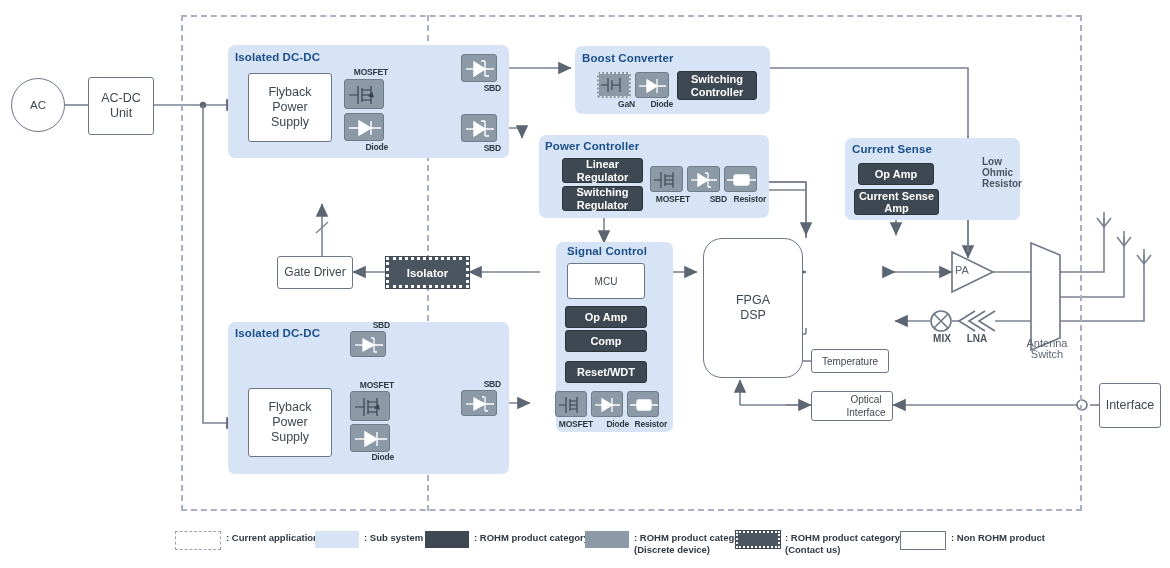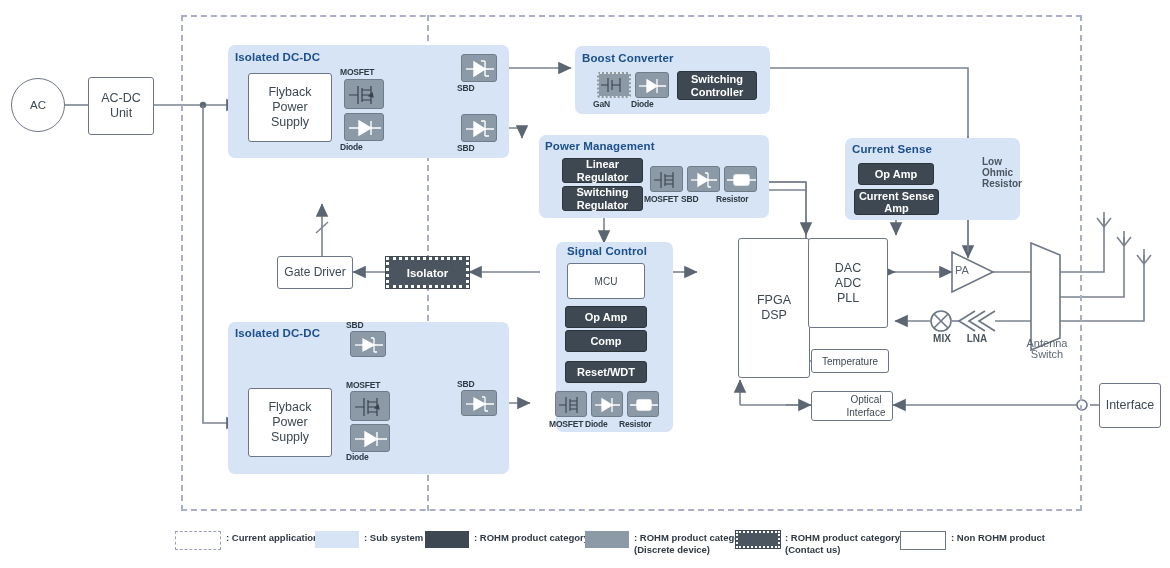--- a/index.html
+++ b/index.html
@@ -29,21 +29,21 @@
 
   
   .ddbox{background:#4a5560;border:3px dotted #ffffff;outline:1px solid #3d4852;
          display:flex;align-items:center;justify-content:center;text-align:center;
          color:#fff;font-size:11.5px;font-weight:bold;}
 
   
   .gicon{background:#8c99a6;border:1.5px solid #6f7d8b;border-radius:3px;}
   .gicon.dotted{background:#8c99a6;border:2.5px dotted #dfe6ec;}
   .ilabel{position:absolute;font-size:8.5px;font-weight:bold;color:#2f3943;
-          text-align:left;letter-spacing:-.2px;}
+          text-align:right;letter-spacing:-.2px;}
 
   .txt{position:absolute;color:#4a5560;font-size:10px;font-weight:bold;text-align:center;line-height:11px;}
   .txt.thin{font-weight:normal;color:#5c6672;font-size:11px;}
 
   
   #legend{position:absolute;left:0;top:524px;width:1170px;height:44px;}
   .lg{position:absolute;display:flex;align-items:flex-start;}
   .lg-sw{flex:0 0 auto;margin-right:5px;}
   .sw-dash{width:44px;height:17px;border:1.5px dashed #9aa0b8;background:#fff;}
   .sw-sub{width:44px;height:17px;background:#d6e4f5;}
@@ -289,21 +289,21 @@
           <path d="M11,7 L11,19 L21,13 Z" fill="#fff"></path>
       <path d="M21,6 L21,20 M21,13 L30,13"></path>
     </g>
       </svg>
   </div>
   <div class="ilabel" style="left:631px;top:99px;width:42px;">Diode</div>
   <div class="abs dbox" style="left:677px;top:71px;width:80px;height:29px;white-space:pre-line;">Switching
 Controller</div>
 
   <div class="abs subsys" style="left:539px;top:135px;width:230px;height:83px;"></div>
-  <div class="subsys-title" style="left:545px;top:140px;">Power Management</div>
+  <div class="subsys-title" style="left:545px;top:140px;">Power Controller</div>
   <div class="abs dbox" style="left:562px;top:158px;width:81px;height:25px;white-space:pre-line;">Linear
 Regulator</div>
   <div class="abs dbox" style="left:562px;top:186px;width:81px;height:25px;white-space:pre-line;">Switching
 Regulator</div>
   <div class="abs gicon" style="left:650px;top:166px;width:33px;height:26px;">
     <svg width="33" height="26" viewBox="0 0 33 26">
         <g stroke="#3a434d" stroke-width="1.1" fill="none">
       <path d="M3,13 L10,13 M10,5 L10,21 M14,7 L14,19 M14,13 L22,13 M22,5 L22,21 M14,9 L22,9 M14,17 L22,17"></path>
     </g>
       </svg>
@@ -413,25 +413,22 @@
     <svg width="36" height="26" viewBox="0 0 36 26">
         <g stroke="#fff" stroke-width="1.3" fill="none">
       <path d="M4,13 L12,13"></path>
           <path d="M12,7 L12,19 L23,13 Z" fill="#fff"></path>
       <path d="M23,6 L23,20 M20,6 L23,6 M23,20 L26,20 M23,13 L32,13"></path>
     </g>
       </svg>
   </div>
   <div class="ilabel" style="left:457px;top:379px;width:44px;">SBD</div>
 
-  <div class="abs wbox big" style="left:738px;top:238px;width:72px;height:140px;white-space:pre-line;">FPGA
+  <div class="abs wbox big" style="left:703px;top:238px;width:100px;height:140px;white-space:pre-line;border-radius:19px;">FPGA
 DSP</div>
-  <div class="abs wbox big" style="left:808px;top:238px;width:80px;height:90px;white-space:pre-line;">DAC
-ADC
-PLL</div>
   <div class="abs wbox" style="left:811px;top:349px;width:78px;height:24px;">Temperature</div>
   <div class="abs wbox" style="left:811px;top:391px;width:82px;height:30px;white-space:pre-line;padding-left:28px;">Optical
 Interface</div>
   <div class="abs wbox big" style="left:1099px;top:383px;width:62px;height:45px;">Interface</div>
 
   <div class="txt thin" style="left:955px;top:265px;width:30px;text-align:left;">PA</div>
   <div class="txt" style="left:926px;top:333px;width:32px;">MIX</div>
   <div class="txt" style="left:961px;top:333px;width:32px;">LNA</div>
   <div class="txt thin" style="left:1014px;top:338px;width:66px;white-space:pre-line;">Antenna
 Switch</div>

